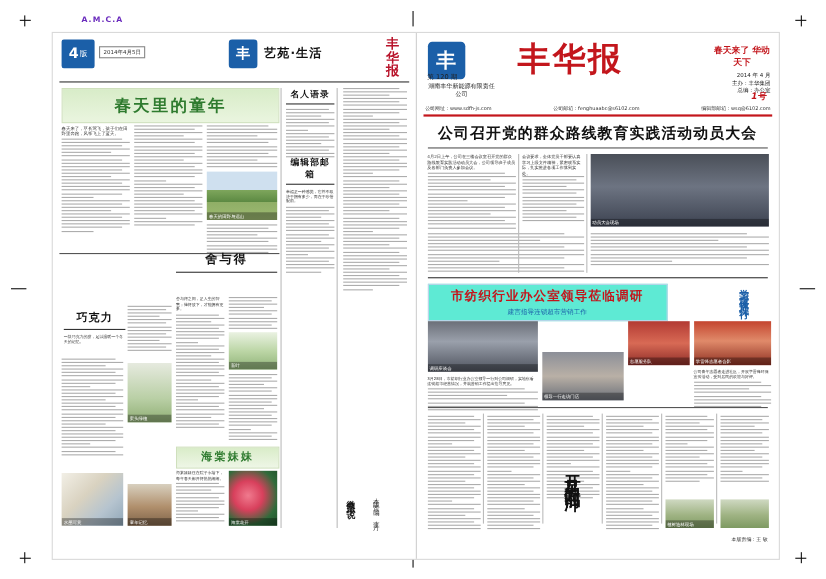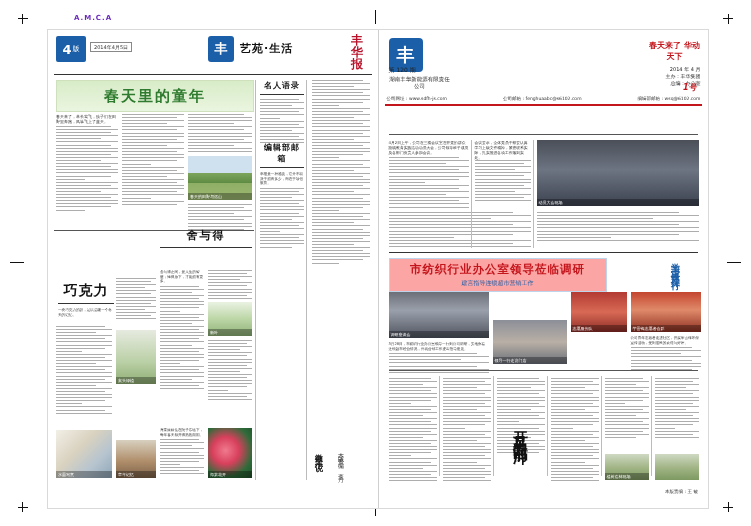--- a/index.html
+++ b/index.html
@@ -346,21 +346,21 @@
       <div class="vline" style="left:207px;top:50px;height:400px;"></div>
 
       <div class="hline" style="left:6px;width:200px;top:200px;background:#555;"></div>
 
       <div style="position:absolute;left:112px;top:198px;width:92px;">
         <div class="boxtitle">舍与得</div>
         <div class="rule" style="margin:4px 0 0;"></div>
       </div>
 
       <div style="position:absolute;left:10px;top:252px;width:56px;">
-        <div class="boxtitle" style="font-size:14px;letter-spacing:1px;">巧克力</div>
+        <div class="boxtitle" style="font-size:10px;letter-spacing:1px;">巧克力</div>
         <div class="rule" style="margin:3px 0 4px;"></div>
         <div style="font-size:3.6px;color:#333;line-height:4.6px;">一块巧克力的甜，足以温暖一个冬天的记忆。</div>
       </div>
 
       <div style="position:absolute;left:8px;top:296px;width:56px;" class="fauxlines">
         <div class="ln m"></div>
           <div class="ln"></div>
           <div class="ln s"></div>
           <div class="ln"></div>
           <div class="ln m"></div>
@@ -479,20 +479,24 @@
           <div class="ln m"></div>
           <div class="ln"></div>
           <div class="ln"></div>
         <div class="ln m"></div>
           <div class="ln xs"></div>
           <div class="ln"></div>
           <div class="ln m"></div>
           <div class="ln"></div>
       </div>
 
+      <div style="position:absolute;left:112px;top:376px;width:92px;height:18px;
+                  background:linear-gradient(180deg,#d9ecc8,#eef6e6);border:1px solid #cfe0bd;">
+        <div style="text-align:center;font-size:10px;font-weight:bold;color:#2f7b2f;line-height:18px;letter-spacing:2px;">海棠妹妹</div>
+      </div>
       <div style="position:absolute;left:112px;top:398px;width:44px;" class="fauxlines">
         <div style="font-size:3.6px;color:#333;line-height:4.6px;">海棠妹妹住在院子东墙下，每年春天都开得热热闹闹。</div>
         <div class="ln m" style="margin-top:2px;"></div>
           <div class="ln"></div>
           <div class="ln s"></div>
           <div class="ln"></div>
         <div class="ln m"></div>
           <div class="ln"></div>
           <div class="ln"></div>
           <div class="ln m"></div>
@@ -519,36 +523,40 @@
       <div style="position:absolute;left:288px;top:418px;width:12px;">
         <div class="vtitle" style="font-size:6px;color:#333;font-weight:normal;">本版责编：李丹</div>
       </div>
     </div>
 
     <div class="half right">
 
       <div class="rp-mast">
         <div class="r-logo">丰</div>
         <div class="r-company">湖南丰华新能源有限责任公司</div>
+        <div class="r-title">丰华报</div>
         <div class="r-slogan">春天来了 华动天下</div>
         <div class="r-issue">第 120 期</div>
         <div class="r-meta">
           <div>2014 年 4 月</div>
           <div>主办：丰华集团</div>
           <div>总编：办公室</div>
         </div>
         <div class="r-num">1号</div>
         <div class="r-contact">
           <span>公司网址：www.sdfh-js.com</span>
           <span>公司邮箱：fenghuaabc@s6102.com</span>
           <span>编辑部邮箱：wsq@6102.com</span>
         </div>
       </div>
       <div class="hline" style="left:6px;right:6px;top:74px;background:#c3161c;height:2px;"></div>
 
+      <div style="position:absolute;left:10px;right:10px;top:82px;">
+        <div class="headline hl-main">公司召开党的群众路线教育实践活动动员大会</div>
+      </div>
       <div class="hline" style="left:10px;right:10px;top:104px;background:#555;"></div>
 
       <div style="position:absolute;left:10px;top:110px;width:80px;" class="fauxlines">
         <div style="font-size:3.8px;color:#333;line-height:5px;">4月2日上午，公司在三楼会议室召开党的群众路线教育实践活动动员大会，公司领导班子成员及各部门负责人参加会议。</div>
         <div class="ln m" style="margin-top:2px;"></div>
           <div class="ln"></div>
           <div class="ln s"></div>
           <div class="ln"></div>
         <div class="ln m"></div>
           <div class="ln"></div>
@@ -606,21 +614,21 @@
           <div class="ln m"></div>
         <div class="ln"></div>
           <div class="ln"></div>
           <div class="ln m"></div>
           <div class="ln xs"></div>
           <div class="ln"></div>
       </div>
 
       <div class="hline" style="left:10px;right:10px;top:222px;background:#333;"></div>
 
-      <div style="position:absolute;left:10px;top:228px;width:216px;background:#fca5a5;border:1px solid #bdd4ea;padding:3px 0;">
+      <div style="position:absolute;left:10px;top:228px;width:216px;background:#5eead4;border:1px solid #bdd4ea;padding:3px 0;">
         <div class="headline hl-red" style="font-size:11.5px;letter-spacing:1px;">市纺织行业办公室领导莅临调研</div>
         <div style="text-align:center;font-size:6px;color:#1b5fa8;margin-top:2px;">建言指导连锁超市营销工作</div>
       </div>
 
       <div style="position:absolute;left:290px;top:226px;">
         <div class="vtitle hl-blue" style="font-size:9px;">学习雷锋环保行</div>
       </div>
 
       <div class="photo ph-meet" style="left:10px;top:262px;width:100px;height:46px;">
         <div class="ph-caption">调研座谈会</div>

